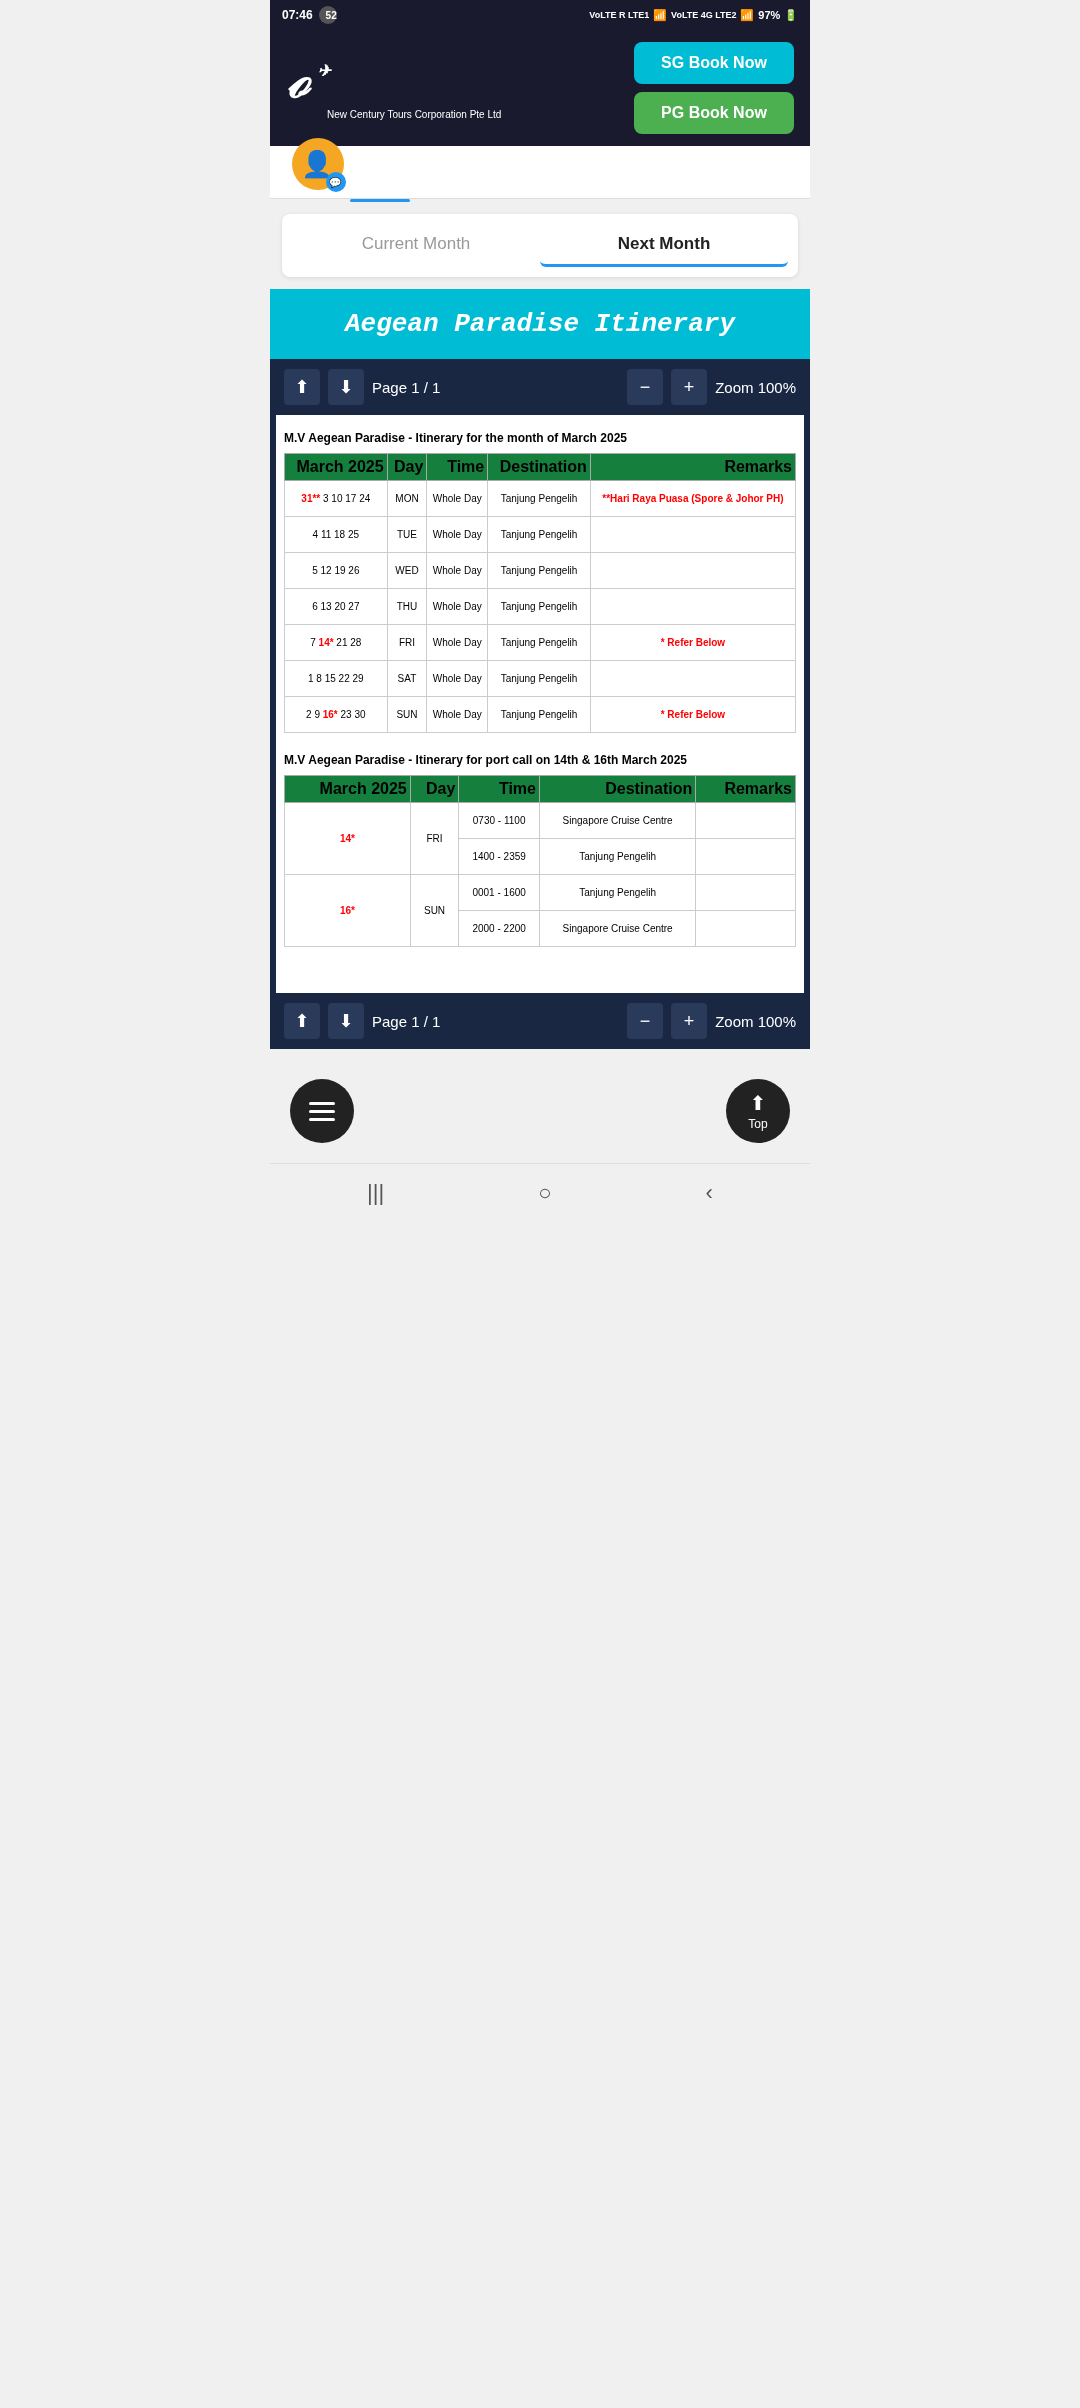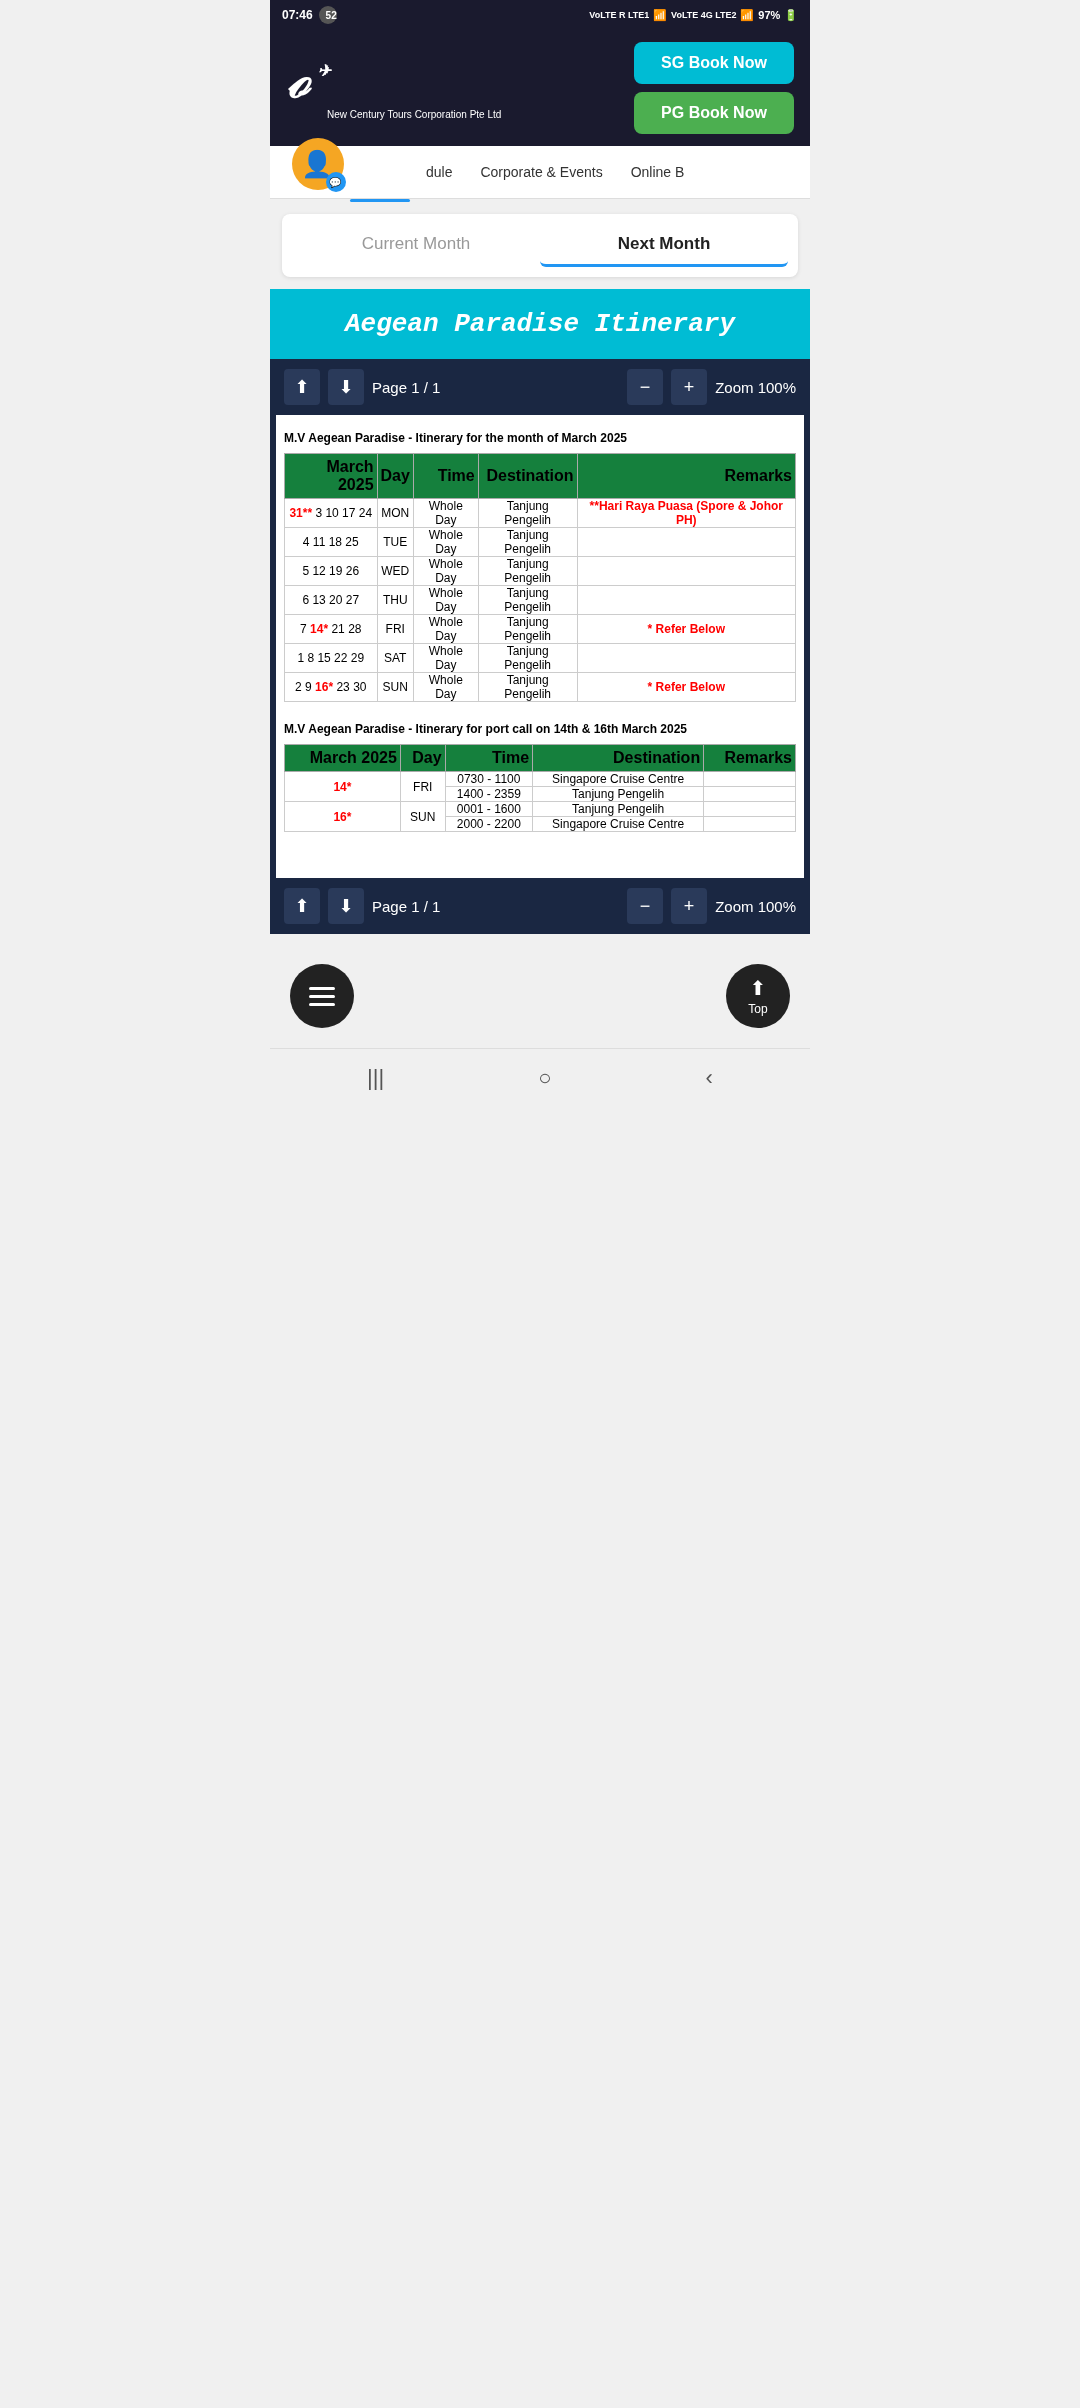--- a/index.html
+++ b/index.html
@@ -220,24 +220,24 @@
       font-size: 10px;
     }
     .pdf-table th {
       background: #15803d;
       padding: 4px 3px;
       border: 1px solid #aaa;
       text-align: right;
       font-size: 16px;
     }
     .pdf-table td {
-      padding: 0 3px;
+      padding: 12px 3px;
       border: 1px solid #ccc;
       text-align: center;
-      font-size: 12px;
+      font-size: 10px;
     }
     .red-text { color: red; font-weight: bold; }
     .pdf-section-gap { height: 20px; }
 
     
     .bottom-area {
       background: #f0f0f0;
       padding: 30px 20px 20px;
       display: flex;
       justify-content: space-between;
@@ -325,25 +325,20 @@
 </div>
 
 <div class="nav-bar">
   <div style="position:relative; width:52px; height:52px; margin-right:8px;">
     <div class="avatar-circle">
       <span>👤</span>
       <div class="chat-badge">
         <span style="font-size:10px;">💬</span>
       </div>
     </div>
-  </div>
-  <div class="nav-items">
-    <div class="nav-item">dule</div>
-    <div class="nav-item">Corporate &amp; Events</div>
-    <div class="nav-item">Online B</div>
   </div>
 </div>
 <div style="height:3px; background:#2196f3; margin-left:80px; width:60px; border-radius:2px;"></div>
 
 <div class="tab-container">
   <div class="tab">Current Month</div>
   <div class="tab active">Next Month</div>
 </div>
 
 <div class="itinerary-banner">

